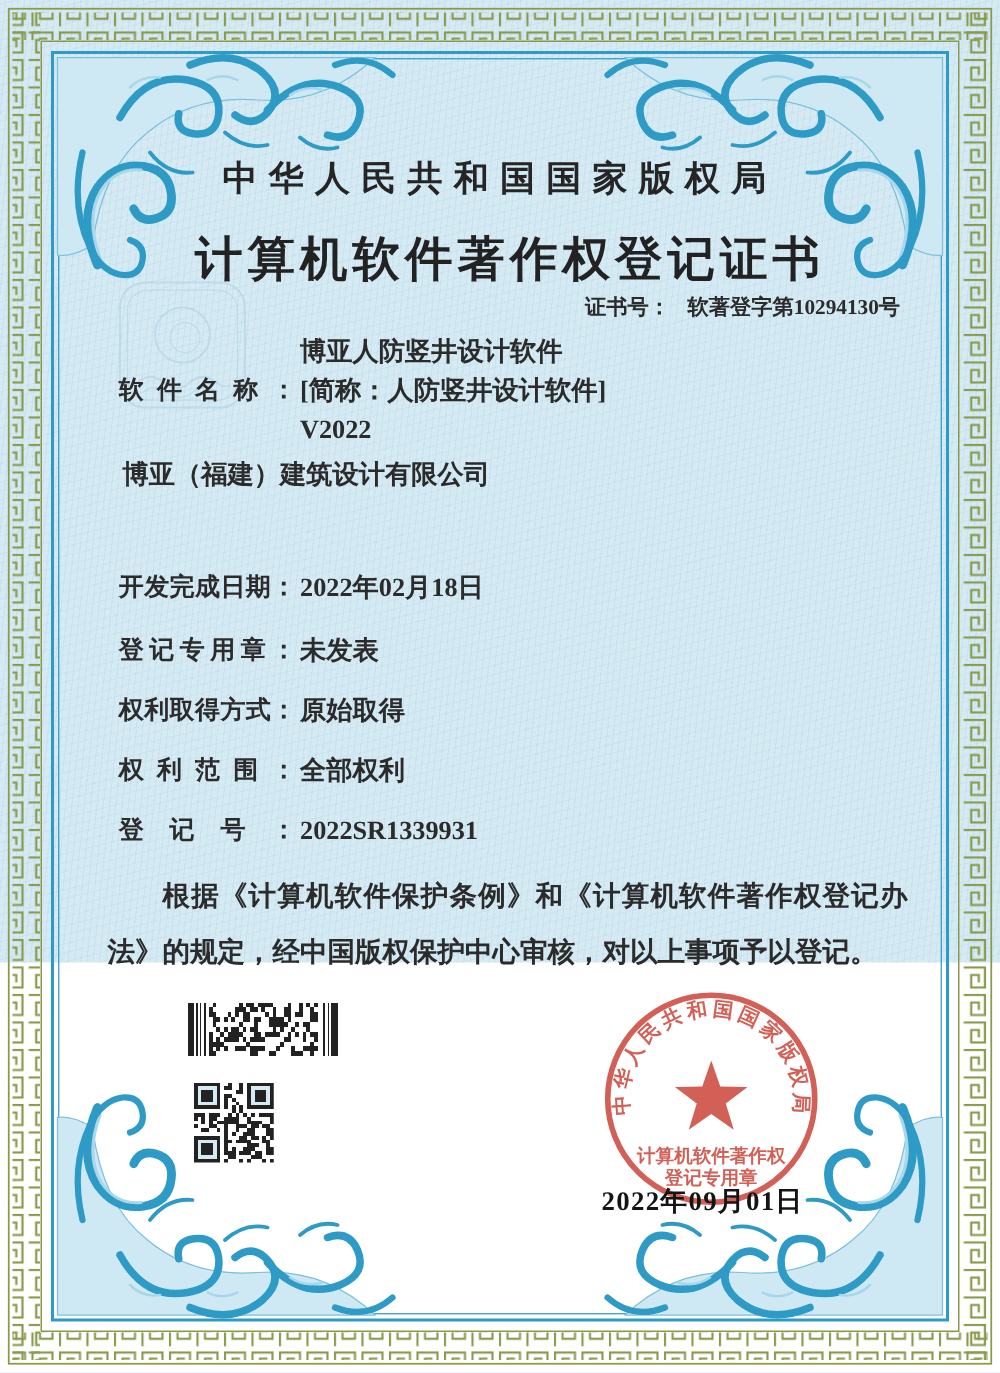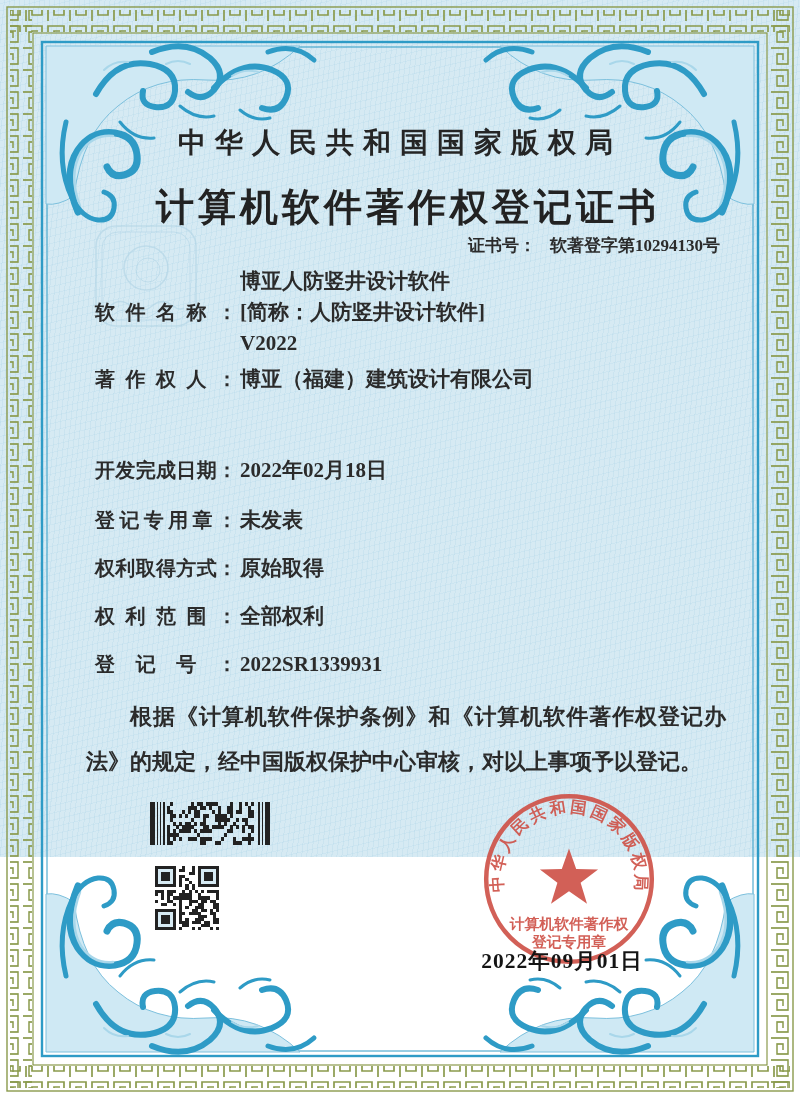--- a/index.html
+++ b/index.html
@@ -1,18 +1,18 @@
 <!DOCTYPE html>
 <html><head>
 <meta charset="utf-8">
 <style>
   html,body{margin:0;padding:0;}
   body{width:800px;height:1098px;overflow:hidden;
        font-family:"Liberation Serif","DejaVu Serif",serif;}
-  .cert{position:relative;width:800px;height:857px;color:#2b2b2b;
+  .cert{position:relative;width:800px;height:770px;color:#2b2b2b;
     background:
       repeating-linear-gradient(96deg, rgba(255,255,255,0) 0 4px, rgba(150,200,224,.18) 4px 5px),
       repeating-linear-gradient(-14deg, rgba(255,255,255,0) 0 6px, rgba(170,212,232,.22) 6px 7px),
       #d6eaf3;}
   .frame{position:absolute;inset:0;pointer-events:none;}
   .wm{position:absolute;left:94px;top:224px;opacity:.55;}
 
   .hdr-authority{position:absolute;top:124px;left:0;width:100%;text-align:center;
     font-size:28px;font-weight:700;letter-spacing:9px;color:#252525;margin:0;}
   .hdr-title{position:absolute;top:174px;left:0;width:100%;text-align:center;
@@ -104,21 +104,20 @@
 
   <div class="row r0">
     <span class="label">软件名称：</span>
     <span class="value">
       <div>博亚人防竖井设计软件</div>
       <div>[简称：人防竖井设计软件]</div>
       <div>V2022</div>
     </span>
   </div>
   <div class="row r1">
-    <span class="label">著作权人：</span>
     <span class="value">博亚（福建）建筑设计有限公司</span>
   </div>
   <div class="row r2">
     <span class="label">开发完成日期：</span>
     <span class="value">2022年02月18日</span>
   </div>
   <div class="row r3">
     <span class="label">登记专用章：</span>
     <span class="value">未发表</span>
   </div>

